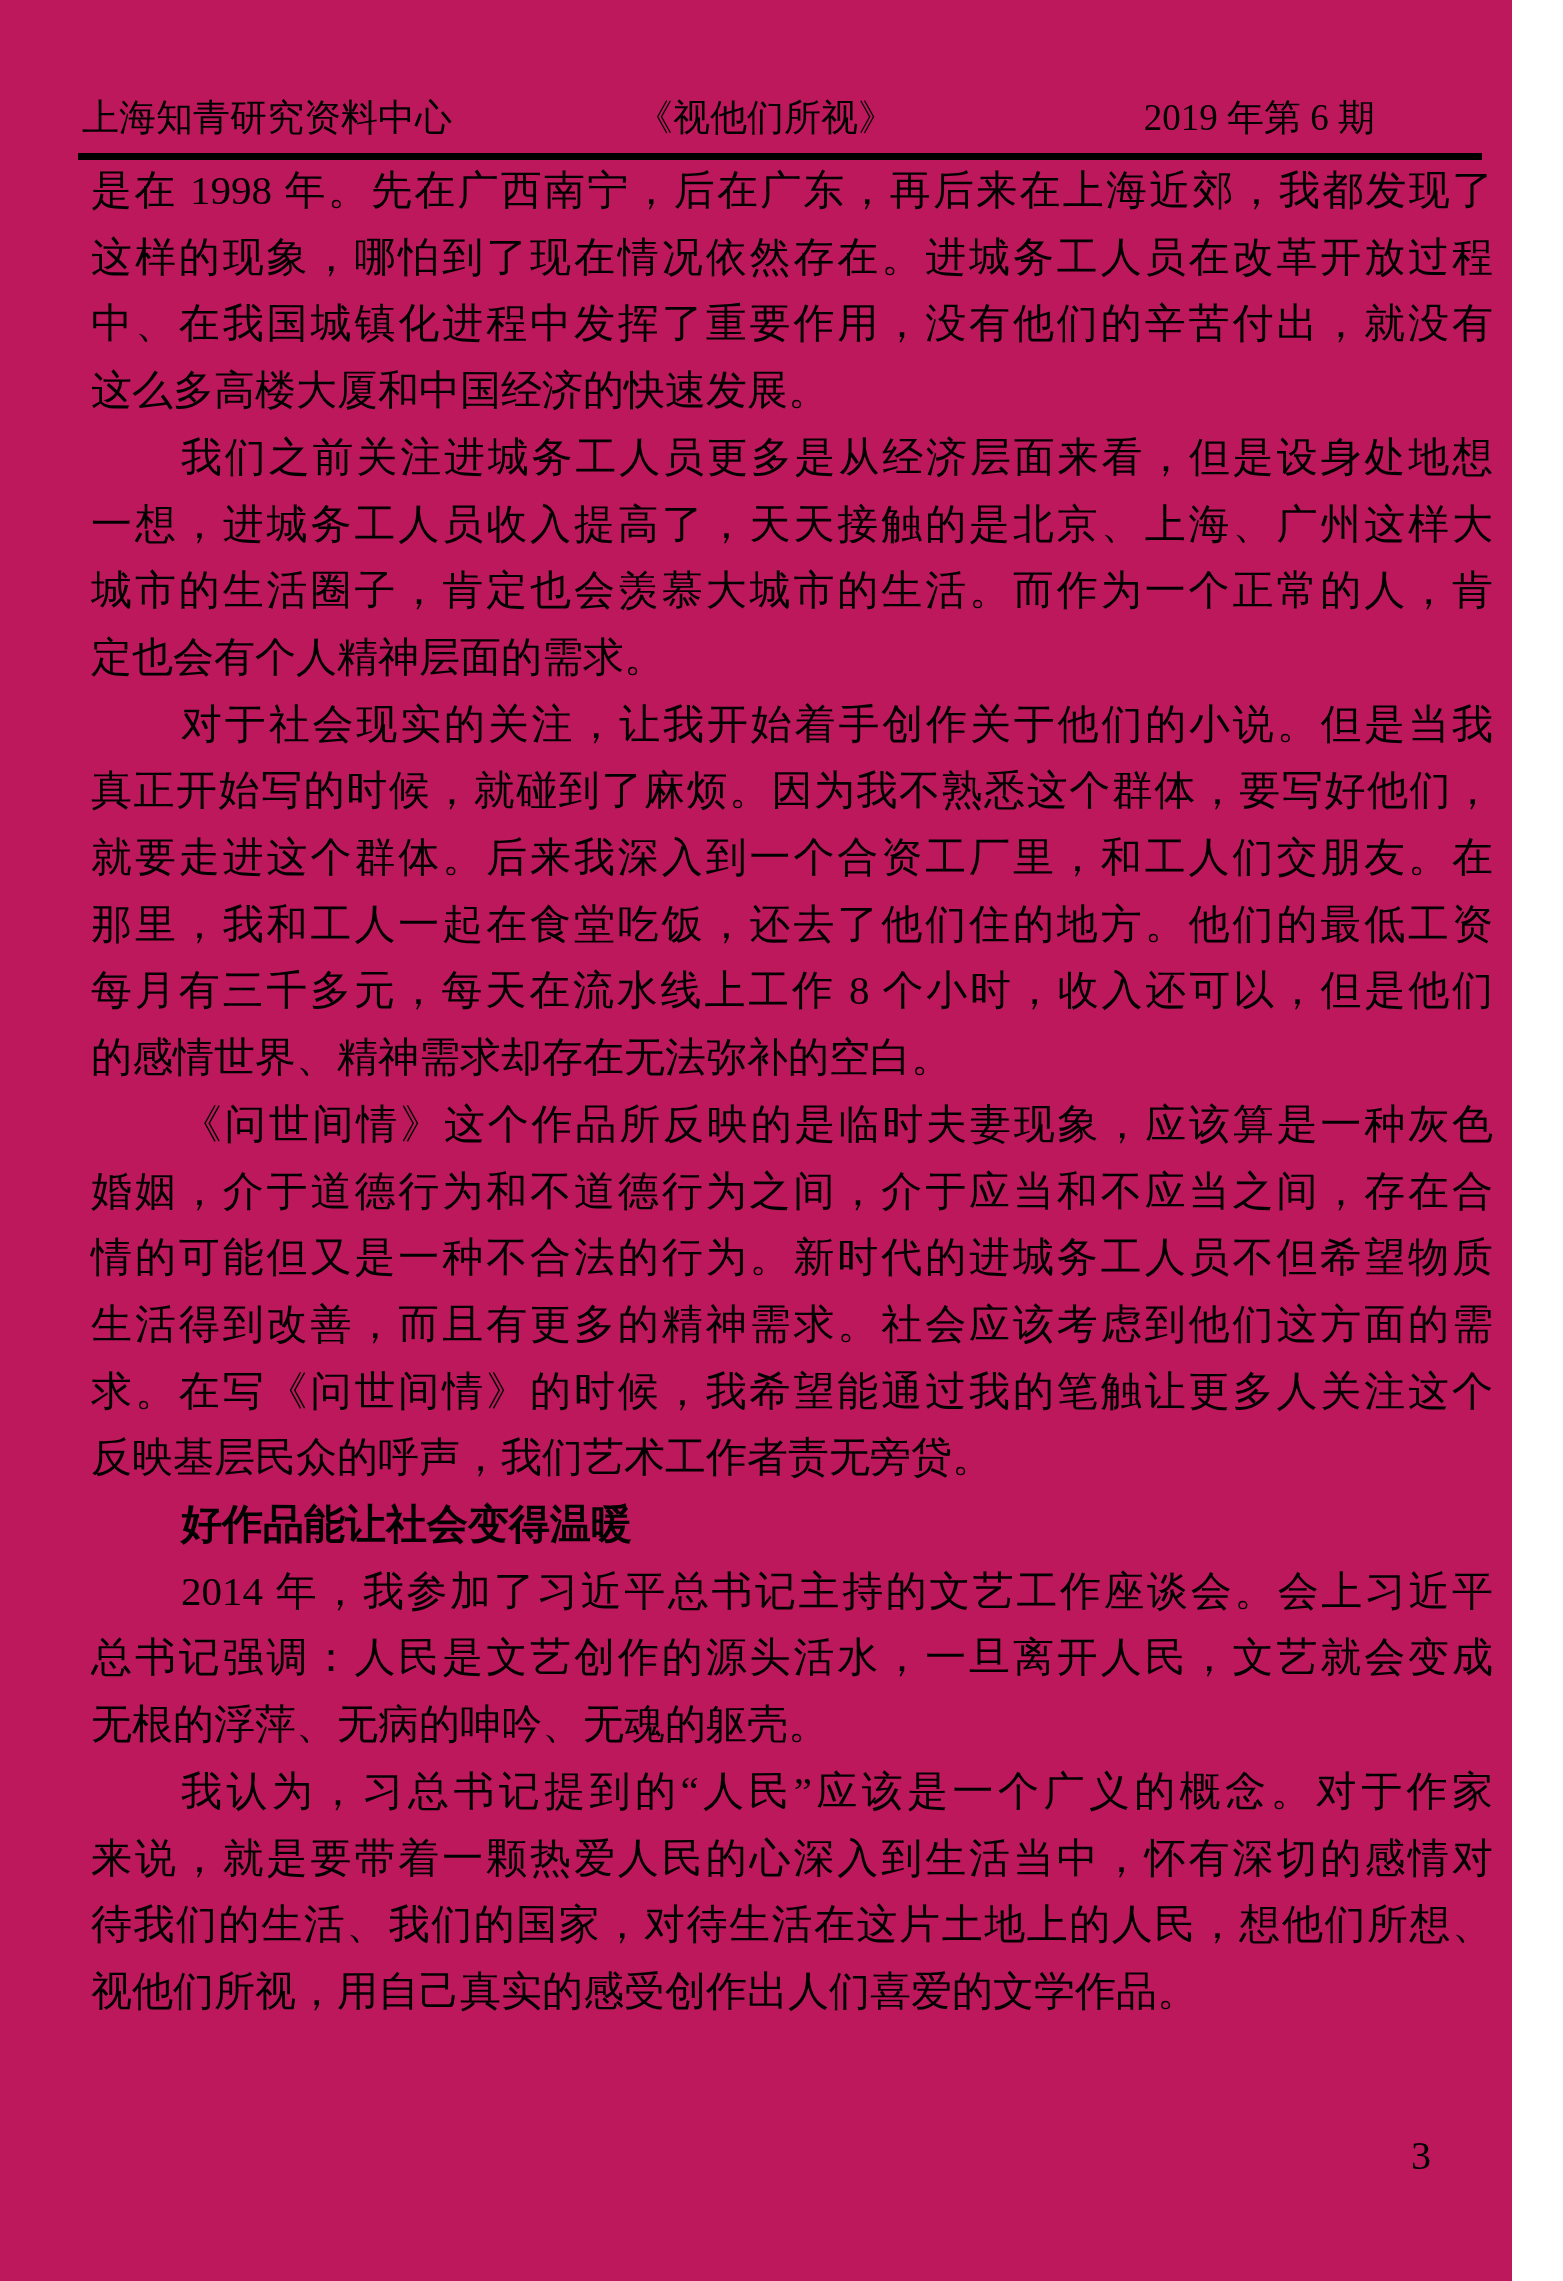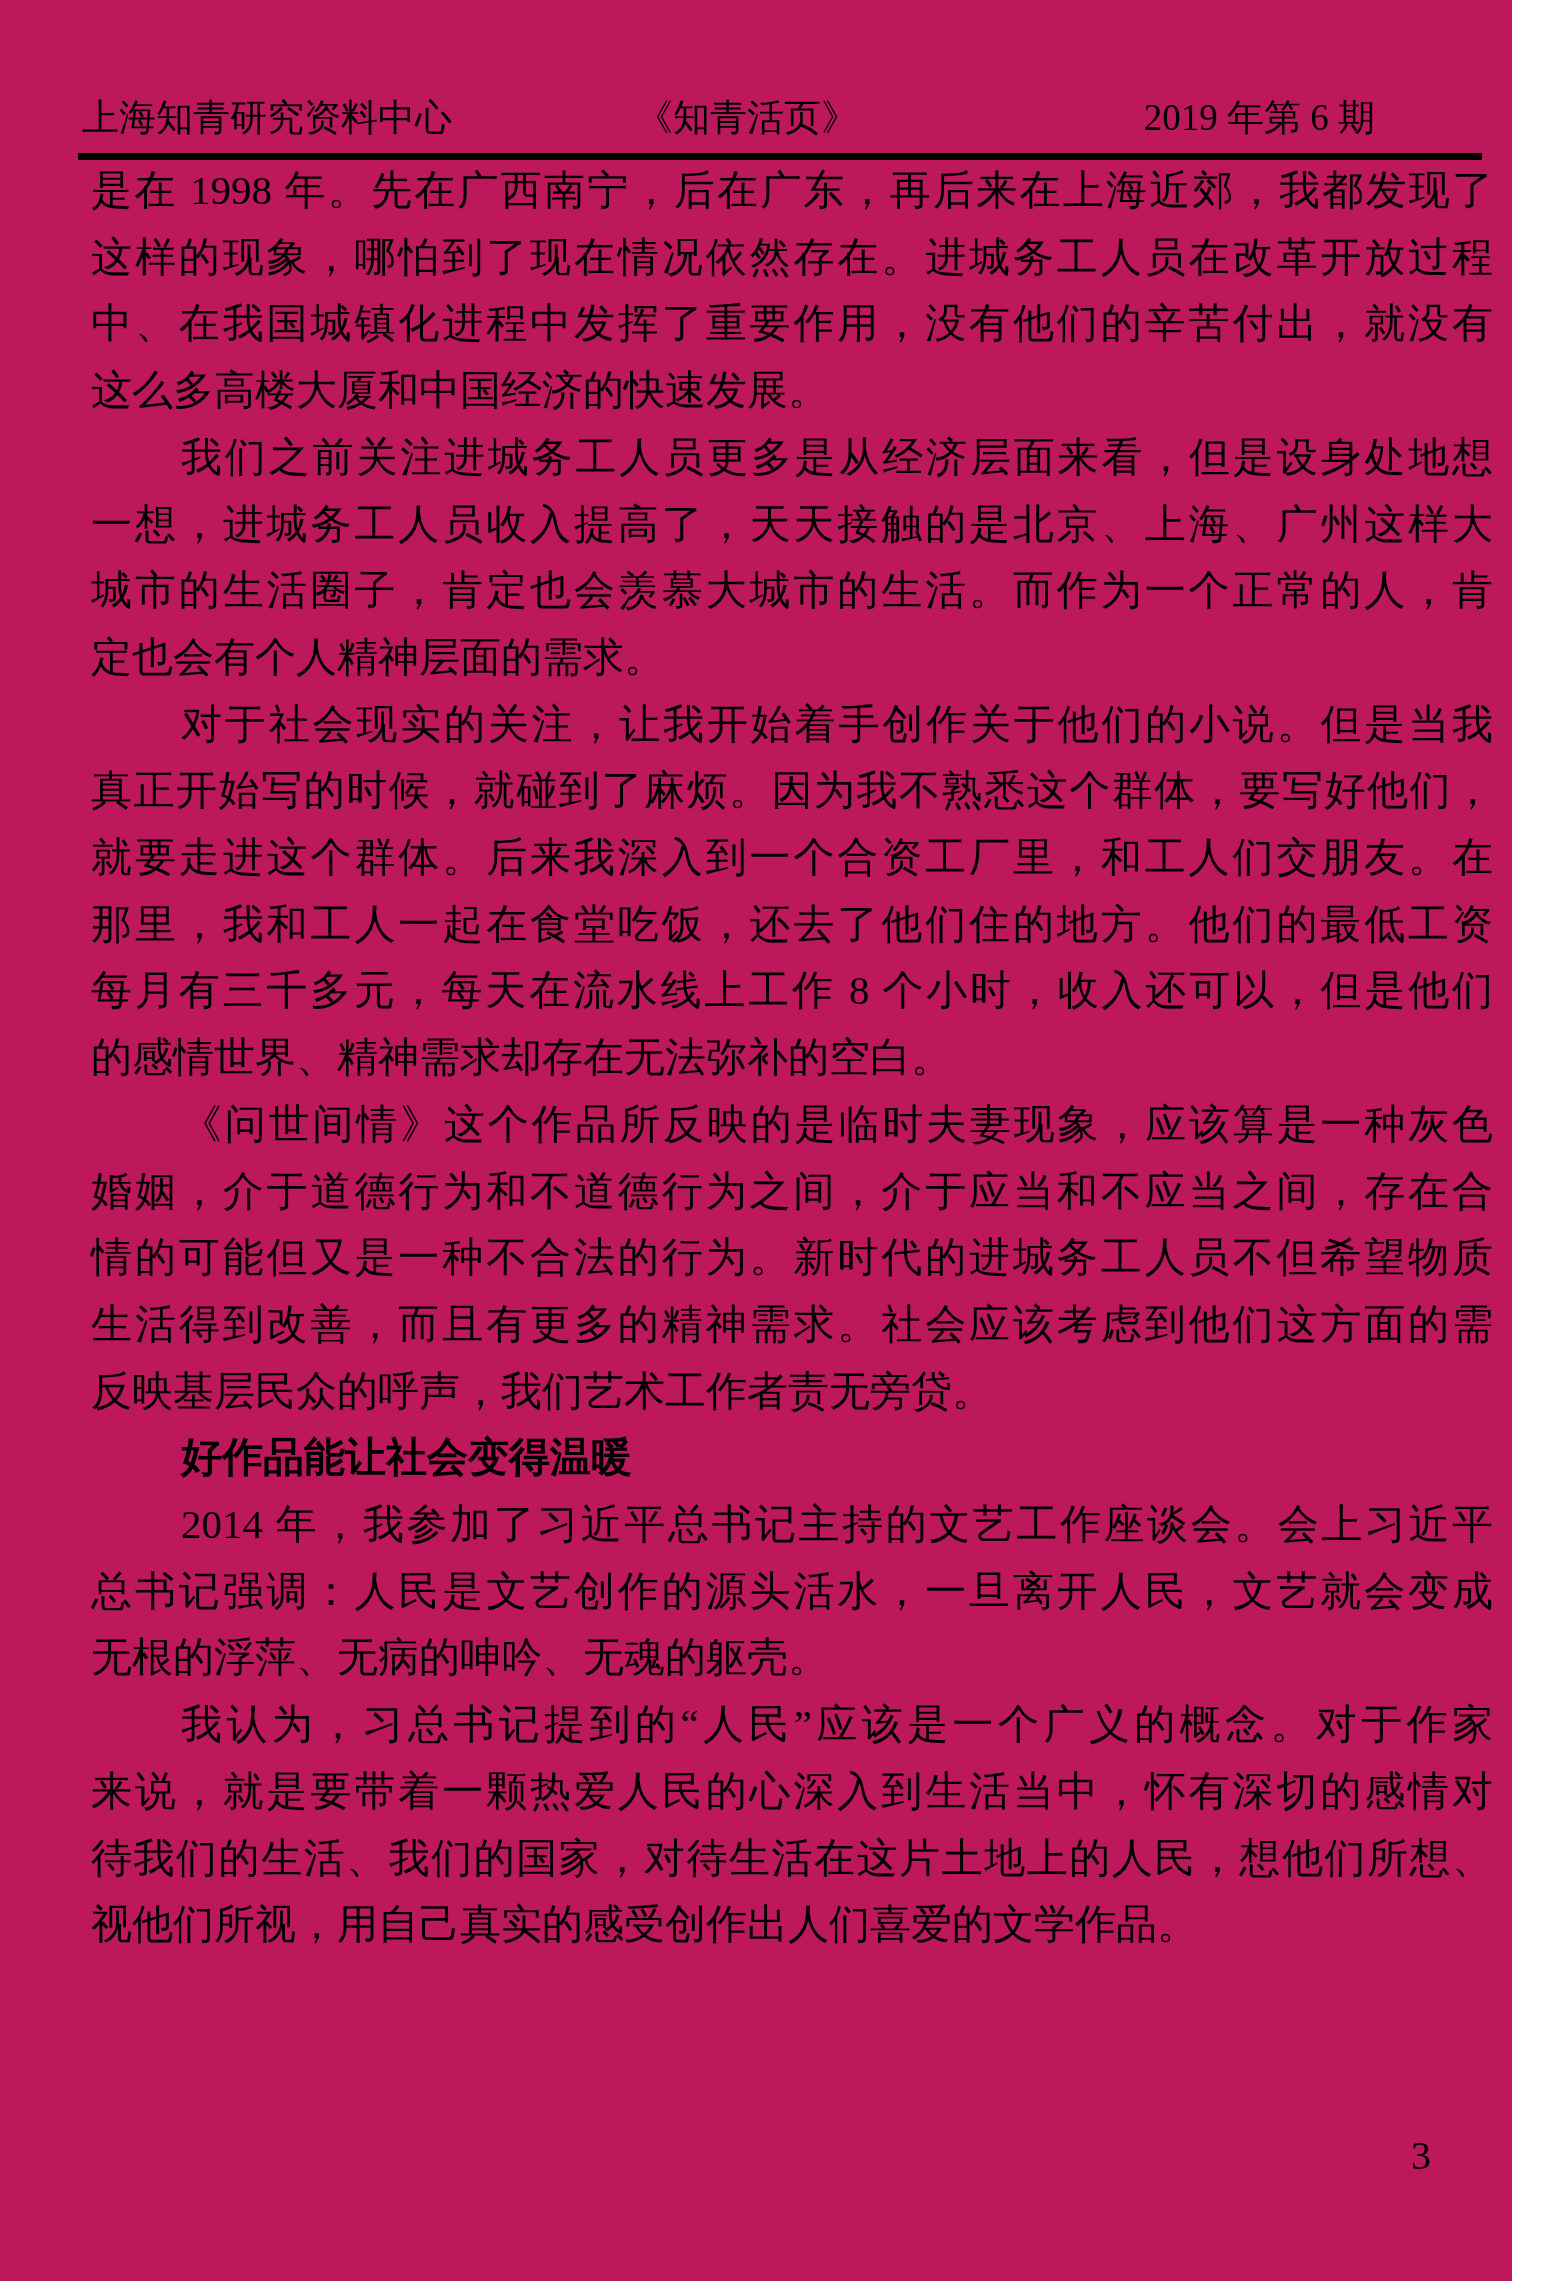--- a/index.html
+++ b/index.html
@@ -63,21 +63,21 @@
     line-height: 48px;
   }
 </style>
 </head>
 <body>
 
 <div class="page">
 
   <header class="page-header">
     <span class="h-left">上海知青研究资料中心</span>
-    <span class="h-center">《知青活页》</span>
+    <span class="h-center">《视他们所视》</span>
     <span class="h-right">2019 年第 6 期</span>
   </header>
 
   <div class="header-rule"></div>
 
   <main class="body-text">
 
     <div class="line">是在 1998 年。先在广西南宁，后在广东，再后来在上海近郊，我都发现了</div>
     <div class="line">这样的现象，哪怕到了现在情况依然存在。进城务工人员在改革开放过程</div>
     <div class="line">中、在我国城镇化进程中发挥了重要作用，没有他们的辛苦付出，就没有</div>
@@ -92,20 +92,21 @@
     <div class="line">真正开始写的时候，就碰到了麻烦。因为我不熟悉这个群体，要写好他们，</div>
     <div class="line">就要走进这个群体。后来我深入到一个合资工厂里，和工人们交朋友。在</div>
     <div class="line">那里，我和工人一起在食堂吃饭，还去了他们住的地方。他们的最低工资</div>
     <div class="line">每月有三千多元，每天在流水线上工作 8 个小时，收入还可以，但是他们</div>
     <div class="line end">的感情世界、精神需求却存在无法弥补的空白。</div>
 
     <div class="line first">《问世间情》这个作品所反映的是临时夫妻现象，应该算是一种灰色</div>
     <div class="line">婚姻，介于道德行为和不道德行为之间，介于应当和不应当之间，存在合</div>
     <div class="line">情的可能但又是一种不合法的行为。新时代的进城务工人员不但希望物质</div>
     <div class="line">生活得到改善，而且有更多的精神需求。社会应该考虑到他们这方面的需</div>
+    <div class="line">求。在写《问世间情》的时候，我希望能通过我的笔触让更多人关注这个</div>
     <div class="line end">反映基层民众的呼声，我们艺术工作者责无旁贷。</div>
 
     <div class="line heading">好作品能让社会变得温暖</div>
 
     <div class="line first">2014 年，我参加了习近平总书记主持的文艺工作座谈会。会上习近平</div>
     <div class="line">总书记强调：人民是文艺创作的源头活水，一旦离开人民，文艺就会变成</div>
     <div class="line end">无根的浮萍、无病的呻吟、无魂的躯壳。</div>
 
     <div class="line first">我认为，习总书记提到的“人民”应该是一个广义的概念。对于作家</div>
     <div class="line">来说，就是要带着一颗热爱人民的心深入到生活当中，怀有深切的感情对</div>

